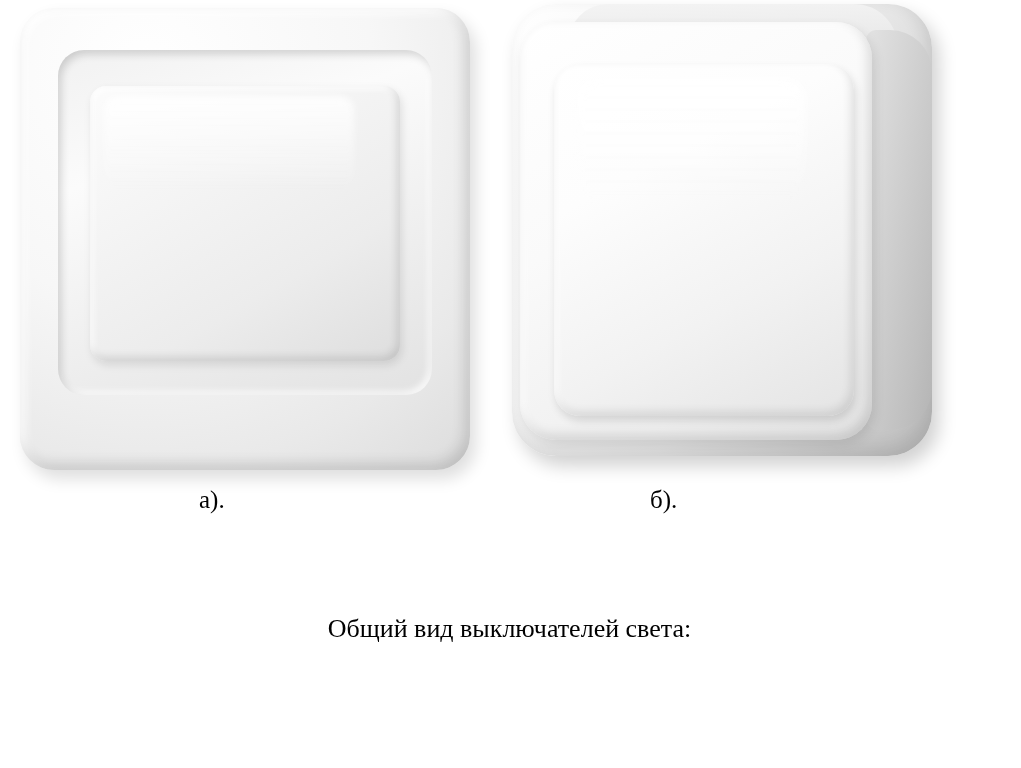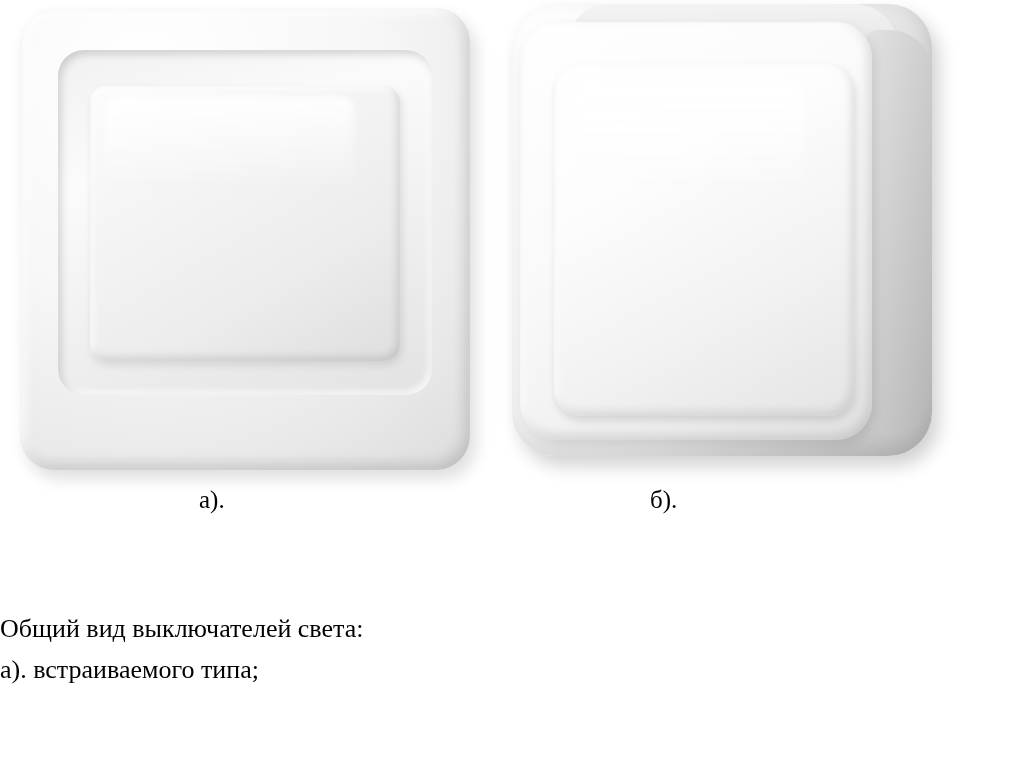--- a/index.html
+++ b/index.html
@@ -182,21 +182,21 @@
   }
   .fig-label-a { left: 199px; top: 486px; }
   .fig-label-b { left: 650px; top: 486px; }
 
   
   .caption {
     position: absolute;
     left: 0;
     top: 608px;
     width: 1019px;
-    text-align: left;
+    text-align: center;
   }
   .caption-line {
     font-size: 26px;
     line-height: 41px;
     font-family: "Liberation Serif", serif;
     color: #000;
   }
 </style>
 </head>
 <body>
@@ -225,14 +225,13 @@
     </div>
   </div>
 
   <div class="fig-label fig-label-a">а).</div>
 
   <div class="fig-label fig-label-b">б).</div>
 </div>
 
 <div class="caption">
   <div class="caption-line">Общий вид выключателей света:</div>
-  <div class="caption-line">а). встраиваемого типа;</div>
 </div>
 
 </body></html>

